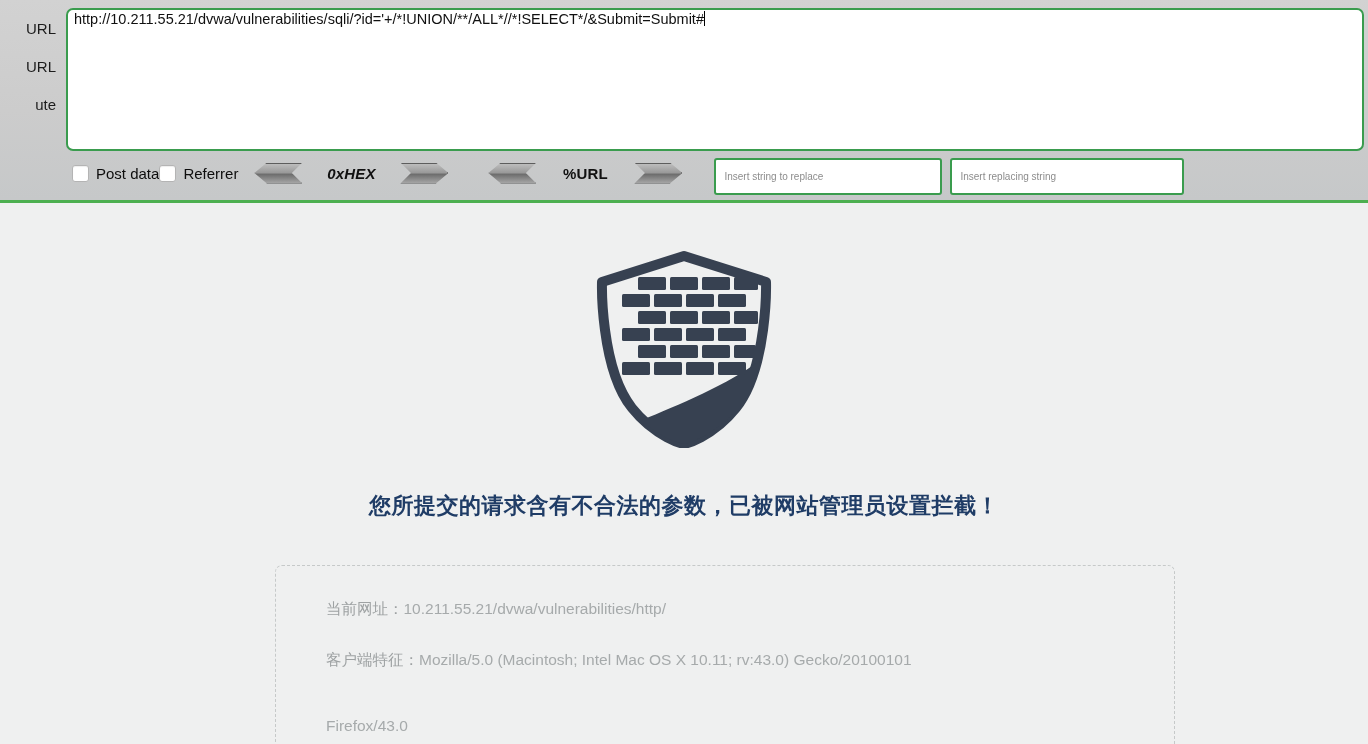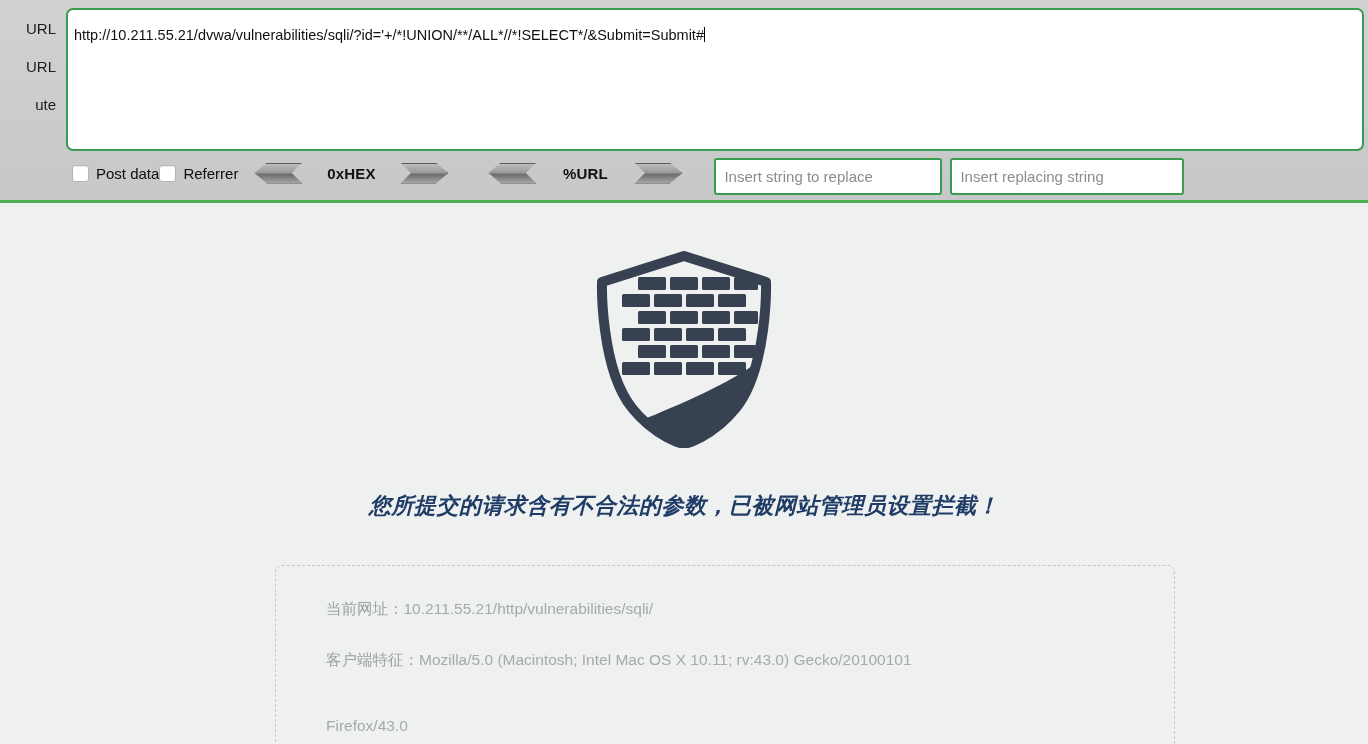--- a/index.html
+++ b/index.html
@@ -32,21 +32,21 @@
     direction: rtl;
   }
 
   
   #url-area {
     position: absolute; left: 66px; top: 8px;
     width: 1298px; height: 143px;
     background: #ffffff;
     border: 2px solid #3a9c4e;
     border-radius: 7px;
-    padding: 16px 6px;
+    padding: 0 6px;
     font-family: "Liberation Sans", "DejaVu Sans", sans-serif;
     font-size: 14.5px;
     color: #101010;
     line-height: 19px;
     resize: none;
     outline: none;
     overflow: hidden;
     white-space: pre-wrap;
     word-break: break-all;
   }
@@ -103,21 +103,21 @@
     clip-path: polygon(0% 0%, 74% 0%, 100% 50%, 74% 100%, 0% 100%, 22% 50%);
   }
 
   .repl-input {
     height: 37px;
     background: #ffffff;
     border: 2px solid #3a9c4e;
     border-radius: 3px;
     padding: 0 8px;
     font-family: "Liberation Sans", "DejaVu Sans", sans-serif;
-    font-size: 15px;
+    font-size: 10px;
     color: #0c4a6e;
     outline: none;
   }
   .repl-input::placeholder { color: #8c8c8c; opacity: 1; }
 
   
   #page {
     position: absolute; left: 0; top: 203px;
     width: 1368px; height: 541px;
     background: #eff0f0;
@@ -131,21 +131,20 @@
 
   #warn-title {
     position: absolute; left: 0; top: 288px;
     width: 1368px;
     text-align: center;
     font-size: 22px;
     font-weight: bold;
     color: #1f3c66;
     letter-spacing: .5px;
     white-space: nowrap;
-    font-style: italic;
   }
 
   #info-box {
     position: absolute;
     left: 275px; top: 362px;
     width: 900px; height: 200px;
     border: 1px dashed #c6c9c9;
     border-radius: 7px;
     padding: 32px 0 0 50px;
   }
@@ -178,21 +177,21 @@
     <div class="chk-wrap" style="margin-left:72px;">
       <span class="chk-box"></span>
       <span class="chk-label">Post data</span>
     </div>
 
     <div class="chk-wrap" style="">
       <span class="chk-box"></span>
       <span class="chk-label">Referrer</span>
     </div>
 
-    <div class="enc-group" style="margin-left:16px;">
+    <div class="enc-group" style="margin-left:16px;font-style:italic;">
       <span class="arrow arrow-left"></span>
       <span class="enc-label" style="margin:0 14px;">0xHEX</span>
       <span class="arrow arrow-right"></span>
     </div>
 
     <div class="enc-group" style="margin-left:40px;">
       <span class="arrow arrow-left"></span>
       <span class="enc-label" style="margin:0 14px;">%URL</span>
       <span class="arrow arrow-right"></span>
     </div>
@@ -241,21 +240,21 @@
         <rect x="102" y="114" width="28" height="13" rx="1.5"></rect>
         <rect x="134" y="114" width="28" height="13" rx="1.5"></rect>
       </g>
     </svg>
   </div>
 
   <div id="warn-title">您所提交的请求含有不合法的参数，已被网站管理员设置拦截！</div>
 
   <div id="info-box">
     <div class="info-line">
-      <span class="info-key">当前网址：</span><span class="info-val">10.211.55.21/http/vulnerabilities/sqli/</span>
+      <span class="info-key">当前网址：</span><span class="info-val">10.211.55.21/dvwa/vulnerabilities/http/</span>
     </div>
     <div class="info-line">
       <span class="info-key">客户端特征：</span><span class="info-val">Mozilla/5.0 (Macintosh; Intel Mac OS X 10.11; rv:43.0) Gecko/20100101</span>
     </div>
     <div class="info-line info-cont">
       <span class="info-val">Firefox/43.0</span>
     </div>
   </div>
 </div>
 

